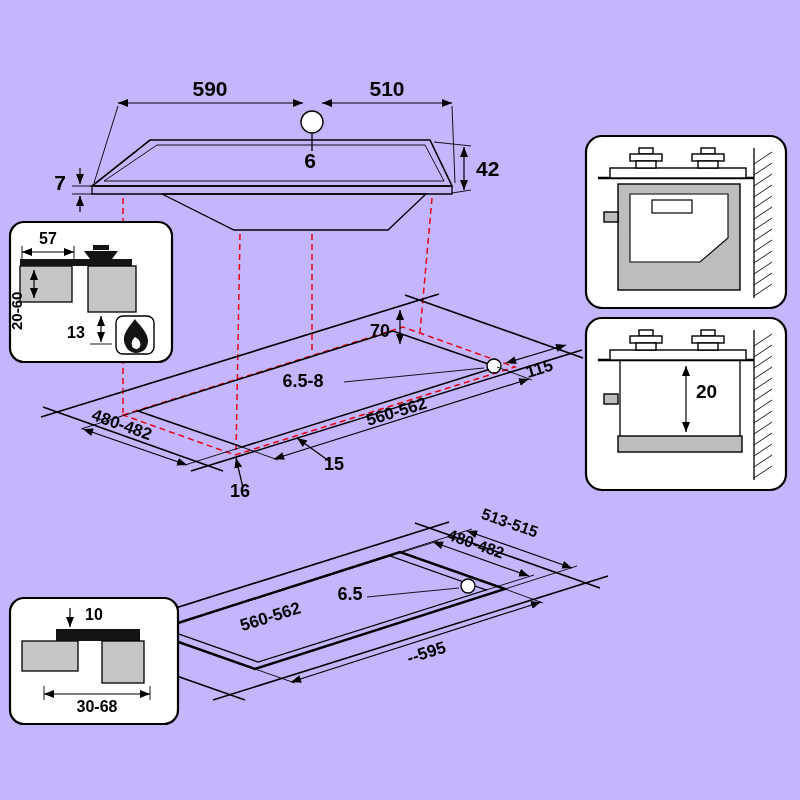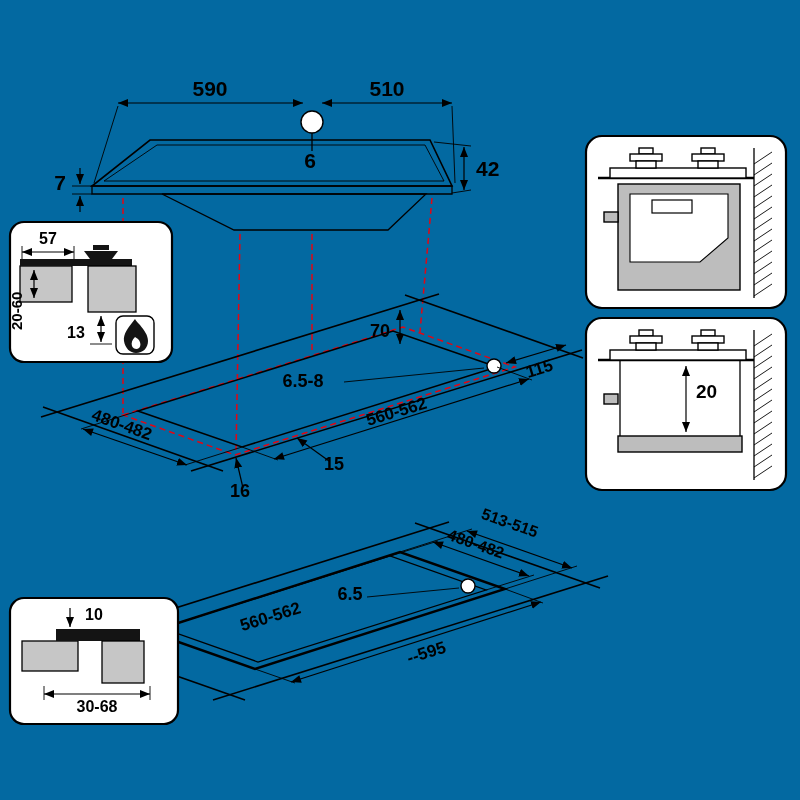--- a/index.html
+++ b/index.html
@@ -1,16 +1,16 @@
 <!DOCTYPE html>
 <html><head>
 <meta charset="utf-8">
 <style>
   html,body{margin:0;padding:0;background:#fff;}
-  .canvas{width:800px;height:800px;background:#0369a1;position:relative;overflow:hidden;}
+  .canvas{width:800px;height:800px;background:#c4b5fd;position:relative;overflow:hidden;}
   svg{display:block;}
   text{font-family:"Liberation Sans","DejaVu Sans",sans-serif;font-weight:700;fill:#000;}
   .t21{font-size:21px}.t19{font-size:19px}.t18{font-size:18px}.t17{font-size:17px}
   .t16{font-size:16px}.t15{font-size:15px}
   .ln{stroke:#000;stroke-width:1.6;fill:none}
   .ln2{stroke:#000;stroke-width:2.4;fill:none}
   .lnm{stroke:#000;stroke-width:1.3;fill:none}
   .thin{stroke:#000;stroke-width:0.9;fill:none}
   .dim{stroke:#000;stroke-width:1.2;fill:none}
   .red{stroke:#e30613;stroke-width:1.5;stroke-dasharray:6 4;fill:none}

